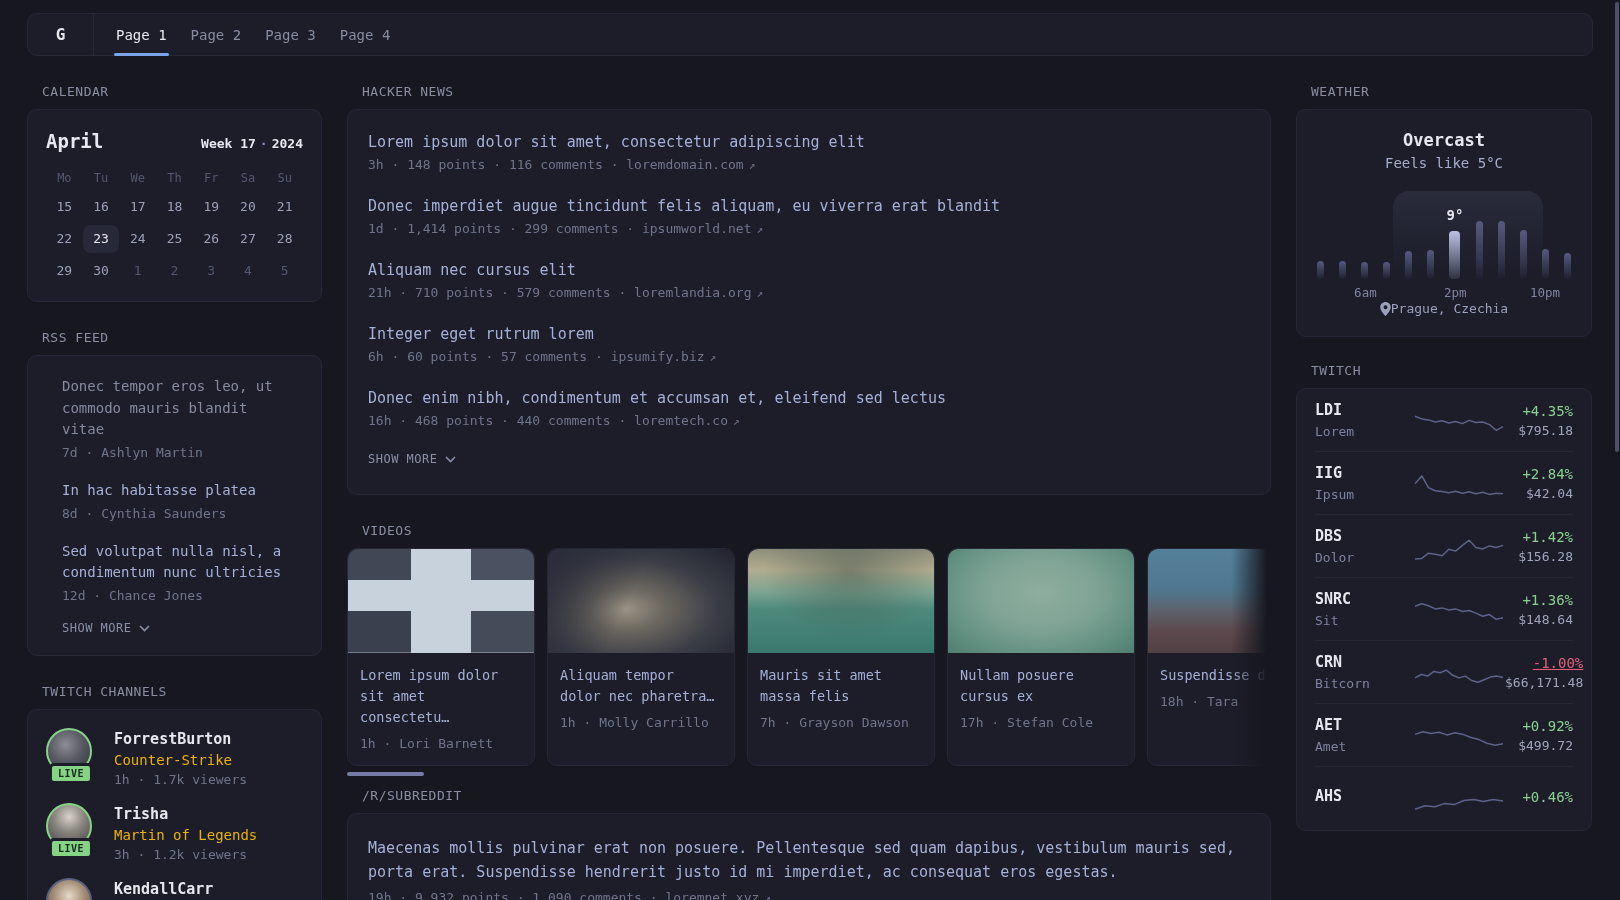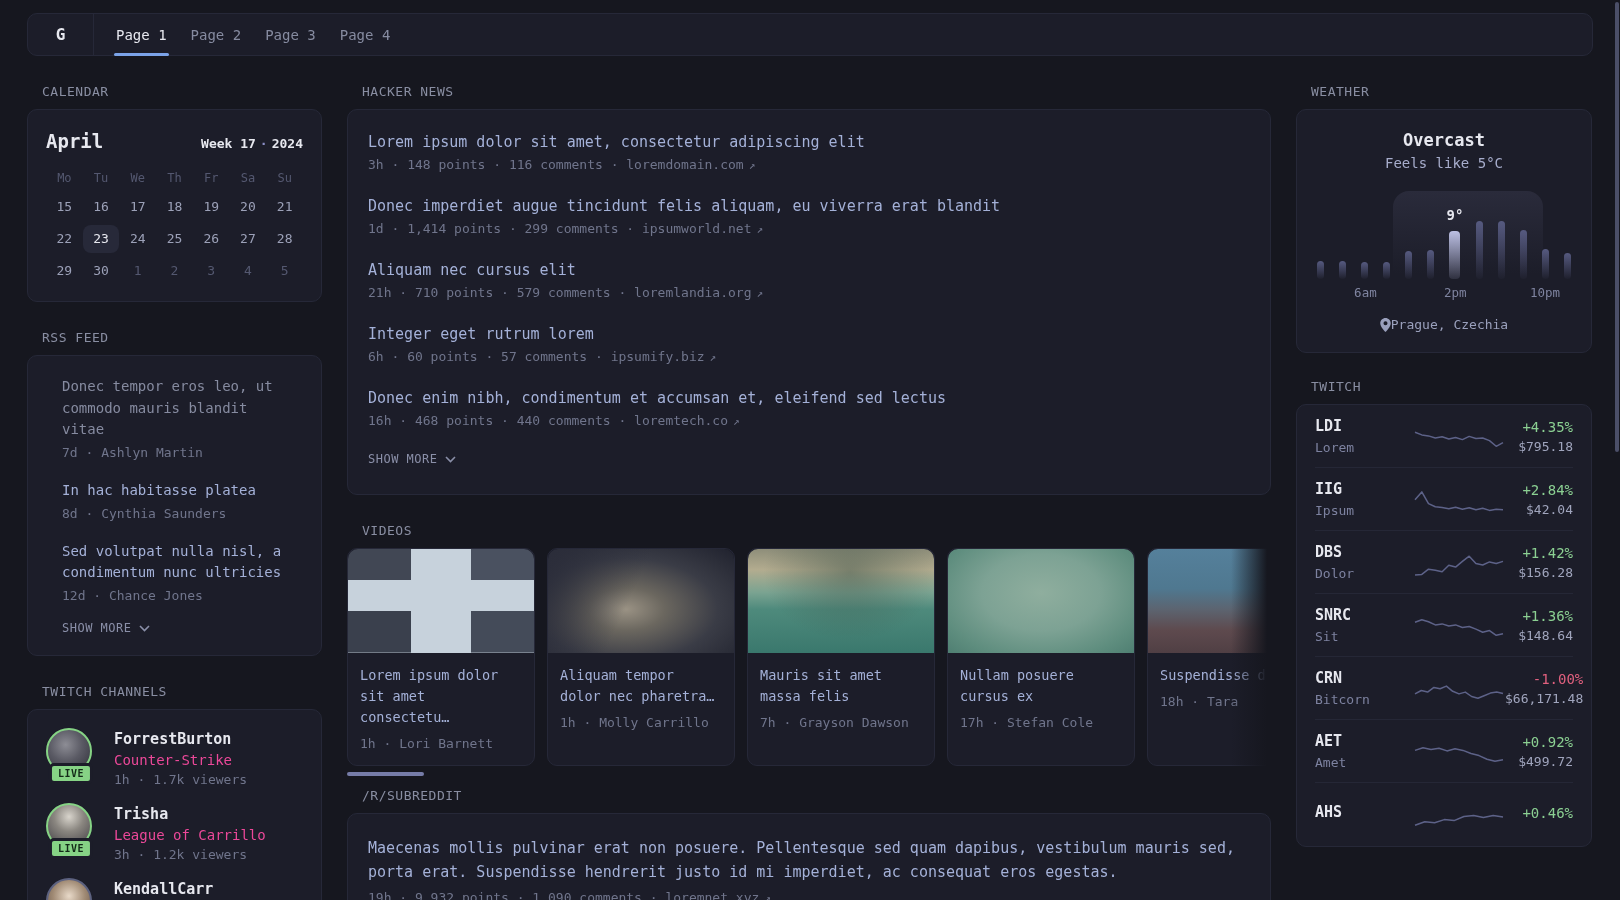--- a/index.html
+++ b/index.html
@@ -65,21 +65,21 @@
   .tw-card{padding:18px;}
   .tw-item{display:flex;gap:18px;margin-bottom:16px;cursor:pointer;}
   .tw-avatar-wrap{position:relative;flex:none;width:50px;height:50px;}
   .tw-avatar{width:46px;height:46px;border-radius:50%;border:2px solid var(--live);}
   .tw-item.offline .tw-avatar{border-color:#5d6280;}
   .av-1{background:radial-gradient(circle at 42% 35%,#8d8d95 0%,#5a5a64 45%,#2e2e38 100%);}
   .av-2{background:radial-gradient(circle at 50% 28%,#d8d4cc 0%,#8a8680 40%,#3c3a40 100%);}
   .av-3{background:radial-gradient(circle at 50% 38%,#e8d9c8 0%,#a08a74 48%,#55463c 100%);}
   .live-badge{position:absolute;left:50%;transform:translateX(-50%);bottom:-6px;background:var(--live);color:#132a18;font-size:10px;font-weight:bold;padding:2px 6px;border-radius:5px;border:3px solid var(--card);letter-spacing:.5px;}
   .tw-name{color:var(--white);font-size:15px;font-weight:bold;line-height:1.2;margin-top:2px;}
-  .tw-cat{font-size:14px;color:#ec4899;margin-top:4px;}
+  .tw-cat{font-size:14px;color:#eab308;margin-top:4px;}
   .tw-meta{font-size:13px;color:var(--meta);margin-top:4px;}
 
   
   .carousel-wrap{position:relative;overflow:hidden;}
   .carousel{display:flex;gap:12px;width:1400px;}
   .video-card{width:188px;flex:none;background:var(--card);border:1px solid var(--border);border-radius:10px;cursor:pointer;}
   .thumb{height:104px;border-radius:10px 10px 0 0;background-repeat:no-repeat;}
   .thumb-cross{background-color:#c7d2dc;background-image:linear-gradient(#414754,#414754),linear-gradient(#4a5160,#4a5160),linear-gradient(#3a404d,#3a404d),linear-gradient(#444b59,#444b59);background-size:34% 30%,34% 30%,34% 40%,34% 40%;background-position:0 0,100% 0,0 100%,100% 100%;}
   .thumb-camera{background:linear-gradient(115deg,#2b2d3a 0%,rgba(43,45,58,0) 45%),radial-gradient(ellipse at 42% 58%,#9a9284 0%,#6b675f 25%,#3a3c46 60%,#20222e 100%);}
   .thumb-sea{background:radial-gradient(ellipse at 55% 22%,rgba(62,82,72,.5),rgba(62,82,72,0) 60%),linear-gradient(180deg,#8e8e7a 0%,#b3ac8f 20%,#7aa391 42%,#4e8a7c 58%,#3a786d 100%);}
@@ -95,36 +95,36 @@
   .weather-card{padding:20px;text-align:center;}
   .w-cond{color:var(--white);font-size:17px;font-weight:bold;}
   .w-feels{font-size:14px;color:var(--lav);margin-top:5px;}
   .w-chart{position:relative;height:60px;margin-top:48px;display:flex;align-items:flex-end;justify-content:space-between;}
   .w-highlight{position:absolute;left:76px;width:150px;top:-28px;height:94px;border-radius:16px;background:linear-gradient(180deg,#2a2b3b 0%,rgba(42,43,59,0) 88%);}
   .w-bar{position:relative;width:7px;border-radius:4px;background:linear-gradient(180deg,#565a80 0%,rgba(86,90,128,.05) 100%);}
   .w-bar.current{width:11px;background:linear-gradient(180deg,#bcc0e4 0%,rgba(188,192,228,.12) 100%);}
   .w-temp{position:absolute;top:-24px;left:50%;transform:translateX(-50%);color:var(--white);font-size:14px;font-weight:bold;white-space:nowrap;}
   .w-times{position:relative;height:16px;margin-top:6px;}
   .w-time{position:absolute;transform:translateX(-50%);font-size:12.5px;color:#7f84a0;}
-  .w-loc{margin-top:16px;display:flex;align-items:center;justify-content:center;font-size:13px;color:#9aa0bc;}
+  .w-loc{display:flex;align-items:center;justify-content:center;font-size:13px;color:#9aa0bc;}
   .pin{width:11px;height:14px;fill:#9aa0bc;}
 
   
   .stocks-card{padding:0 18px;}
   .stock-row{display:flex;align-items:center;height:63px;border-bottom:1px solid #252736;}
   .stock-row:last-child{border-bottom:none;}
   .stock-id{width:98px;flex:none;}
   .stock-sym{color:var(--white);font-size:15px;font-weight:bold;line-height:1.3;}
   .stock-name{font-size:13px;color:#7d82a0;margin-top:3px;}
   .sparkline{width:92px;height:34px;flex:none;}
   .sparkline polyline{fill:none;stroke:var(--spark);stroke-width:1.5;stroke-linejoin:round;}
   .stock-right{margin-left:auto;text-align:right;}
   .chg{font-size:14px;}
   .chg.up{color:var(--positive);}
-  .chg.down{color:var(--negative);}
+  .chg.down{color:var(--negative);text-decoration:underline;}
   .stock-price{font-size:13px;color:#a0a5bd;margin-top:4px;}
 
   
   .page-scrollbar{position:absolute;right:1px;top:2px;width:4px;height:450px;border-radius:2px;background:#4b4f68;}
 </style>
 </head>
 <body>
 
 <div class="page">
 
@@ -230,21 +230,21 @@
               <div class="tw-meta">1h · 1.7k viewers</div>
             </div>
           </div>
           <div class="tw-item">
             <div class="tw-avatar-wrap">
               <div class="tw-avatar av-2"></div>
               <div class="live-badge">LIVE</div>
             </div>
             <div>
               <div class="tw-name">Trisha</div>
-              <div class="tw-cat">League of Carrillo</div>
+              <div class="tw-cat">Martin of Legends</div>
               <div class="tw-meta">3h · 1.2k viewers</div>
             </div>
           </div>
           <div class="tw-item offline">
             <div class="tw-avatar-wrap">
               <div class="tw-avatar av-3"></div>
 
             </div>
             <div>
               <div class="tw-name">KendallCarr</div>

